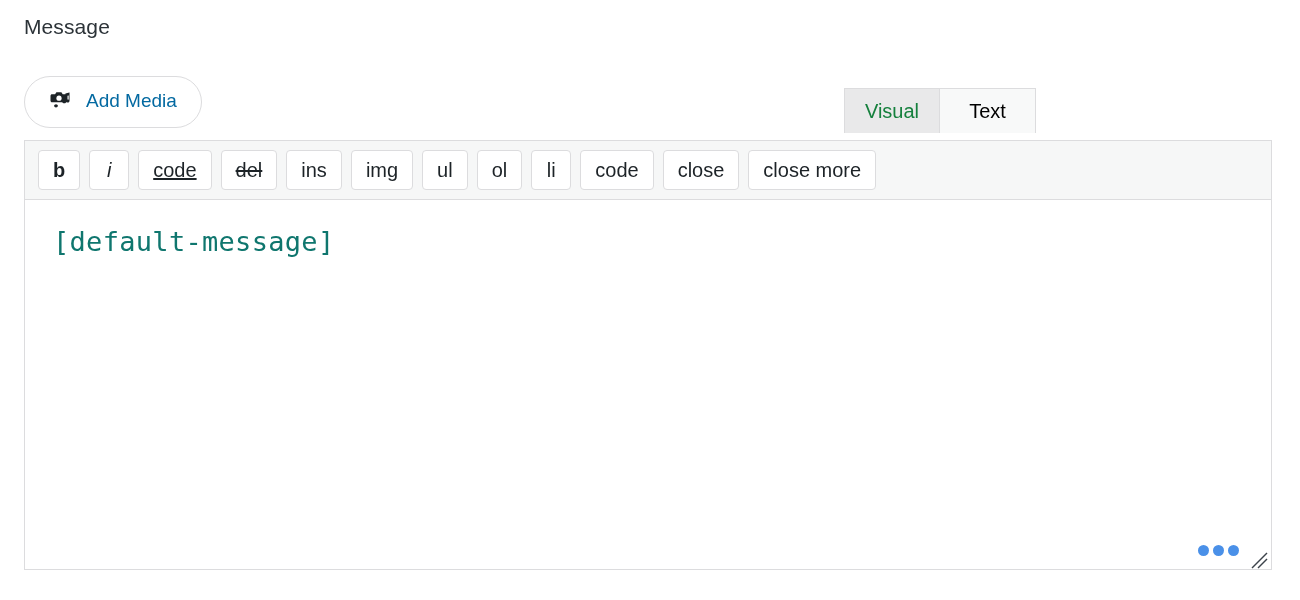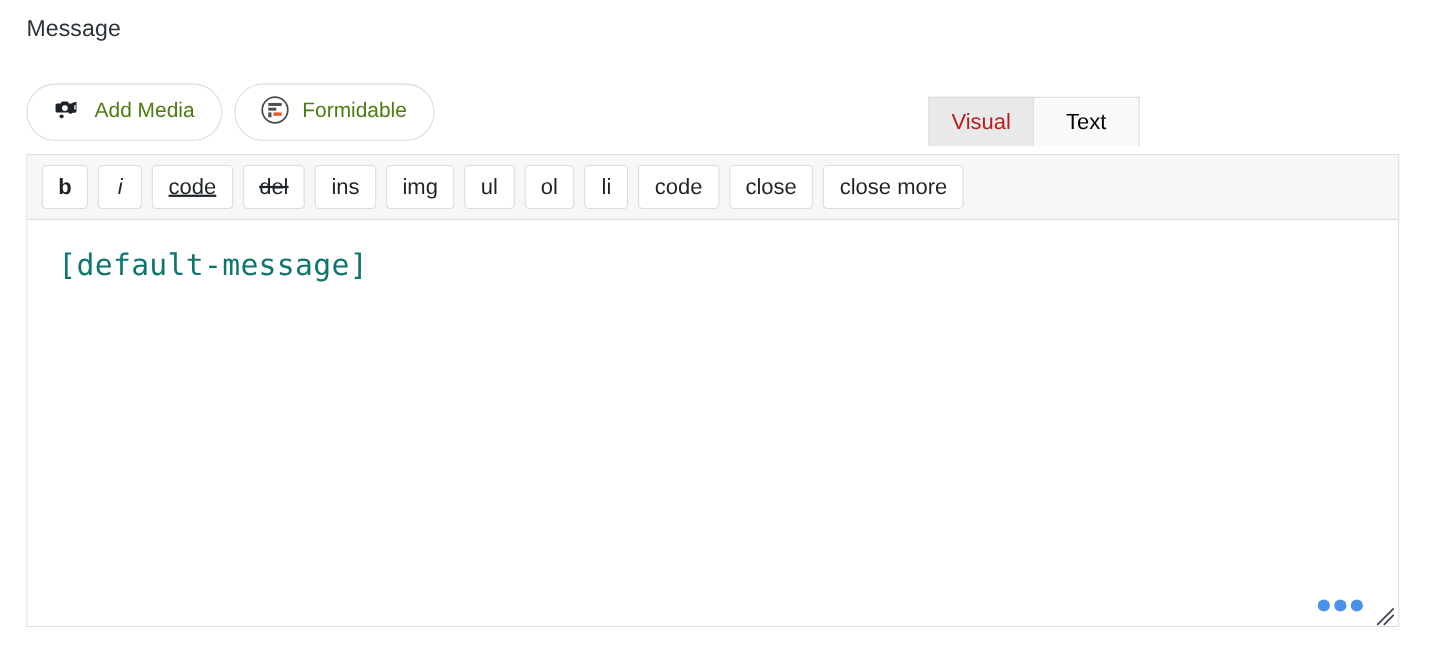--- a/index.html
+++ b/index.html
@@ -47,21 +47,21 @@
 
   .pill-btn {
     display: inline-flex;
     align-items: center;
     gap: 11px;
     height: 52px;
     padding: 0 24px 4px 22px;
     border: 1px solid #dcdcde;
     border-radius: 30px;
     background: #ffffff;
-    color: #4d7c0f;
+    color: #0369a1;
     font-size: 19px;
     line-height: 1;
     cursor: pointer;
     box-sizing: border-box;
     font-family: "Liberation Sans", sans-serif;
     white-space: nowrap;
   }
 
   .pill-label { display: inline-block; }
 
@@ -95,21 +95,21 @@
     border: 1px solid #dcdcde;
     border-bottom: none;
     background: #f6f7f7;
     box-sizing: border-box;
     cursor: pointer;
     font-family: "Liberation Sans", sans-serif;
   }
   .editor-tab.is-visual {
     background: #e9e9ea;
     border-color: #dcdcde;
-    color: #b91c1c;
+    color: #15803d;
   }
   .editor-tab.is-text {
     background: #f8f9f9;
     border-left: none;
     color: #000000;
   }
 
   
   .editor-wrap {
     position: absolute;
@@ -223,32 +223,20 @@
         <svg width="26" height="26" viewBox="0 0 26 26" aria-hidden="true">
           <path fill="#1d2327" d="M4 7.2h3.1l1.3-1.9h5.0l1.3 1.9H18c0.8 0 1.5 0.7 1.5 1.5v5.1c0 0.8-0.7 1.5-1.5 1.5H4c-0.8 0-1.5-0.7-1.5-1.5V8.7C2.5 7.9 3.2 7.2 4 7.2z"></path>
           <circle cx="11" cy="11.2" r="2.6" fill="#ffffff"></circle>
           <path fill="#1d2327" d="M21.4 5.6l-4.0 1.0v7.0c-0.35-0.22-0.8-0.32-1.3-0.23-1.05 0.18-1.8 0.98-1.68 1.8 0.12 0.82 1.07 1.33 2.12 1.15 0.95-0.17 1.65-0.85 1.66-1.6h0.01V9.0l2.5-0.62v4.4c-0.35-0.22-0.8-0.32-1.3-0.23-1.05 0.18-1.8 0.98-1.68 1.8 0.12 0.82 1.07 1.33 2.12 1.15 0.96-0.17 1.66-0.86 1.66-1.62h0.01V5.6z"></path>
           <path fill="#1d2327" d="M8.0 17.2c-1.05 0-1.9 0.72-1.9 1.6s0.85 1.6 1.9 1.6 1.9-0.72 1.9-1.6-0.85-1.6-1.9-1.6z"></path>
         </svg>
       </span>
       <span class="pill-label">Add Media</span>
     </button>
 
-    <button class="pill-btn">
-      <span class="icon-wrap">
-        <svg width="26" height="26" viewBox="0 0 26 26" aria-hidden="true">
-          <circle cx="13" cy="13" r="11.6" fill="#ffffff" stroke="#4d4d4d" stroke-width="1.6"></circle>
-          <rect x="6.9" y="6.6" width="12.2" height="2.7" fill="#4d4d4d"></rect>
-          <rect x="6.9" y="10.9" width="7.2" height="2.7" fill="#4d4d4d"></rect>
-          <rect x="6.9" y="15.2" width="2.9" height="4.4" fill="#4d4d4d"></rect>
-          <rect x="11.6" y="15.2" width="7.5" height="3.1" fill="#f05a28"></rect>
-        </svg>
-      </span>
-      <span class="pill-label">Formidable</span>
-    </button>
 
   </div>
 
   <div class="editor-tabs">
     <button class="editor-tab is-visual">Visual</button>
     <button class="editor-tab is-text">Text</button>
   </div>
 
   <div class="editor-wrap">
 

